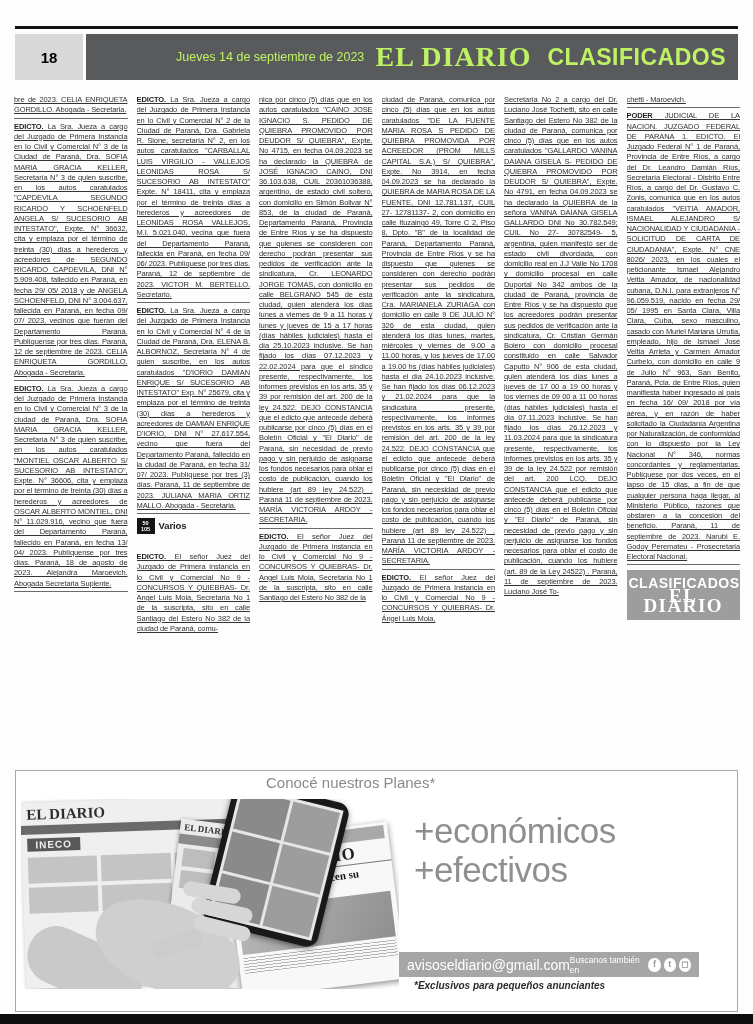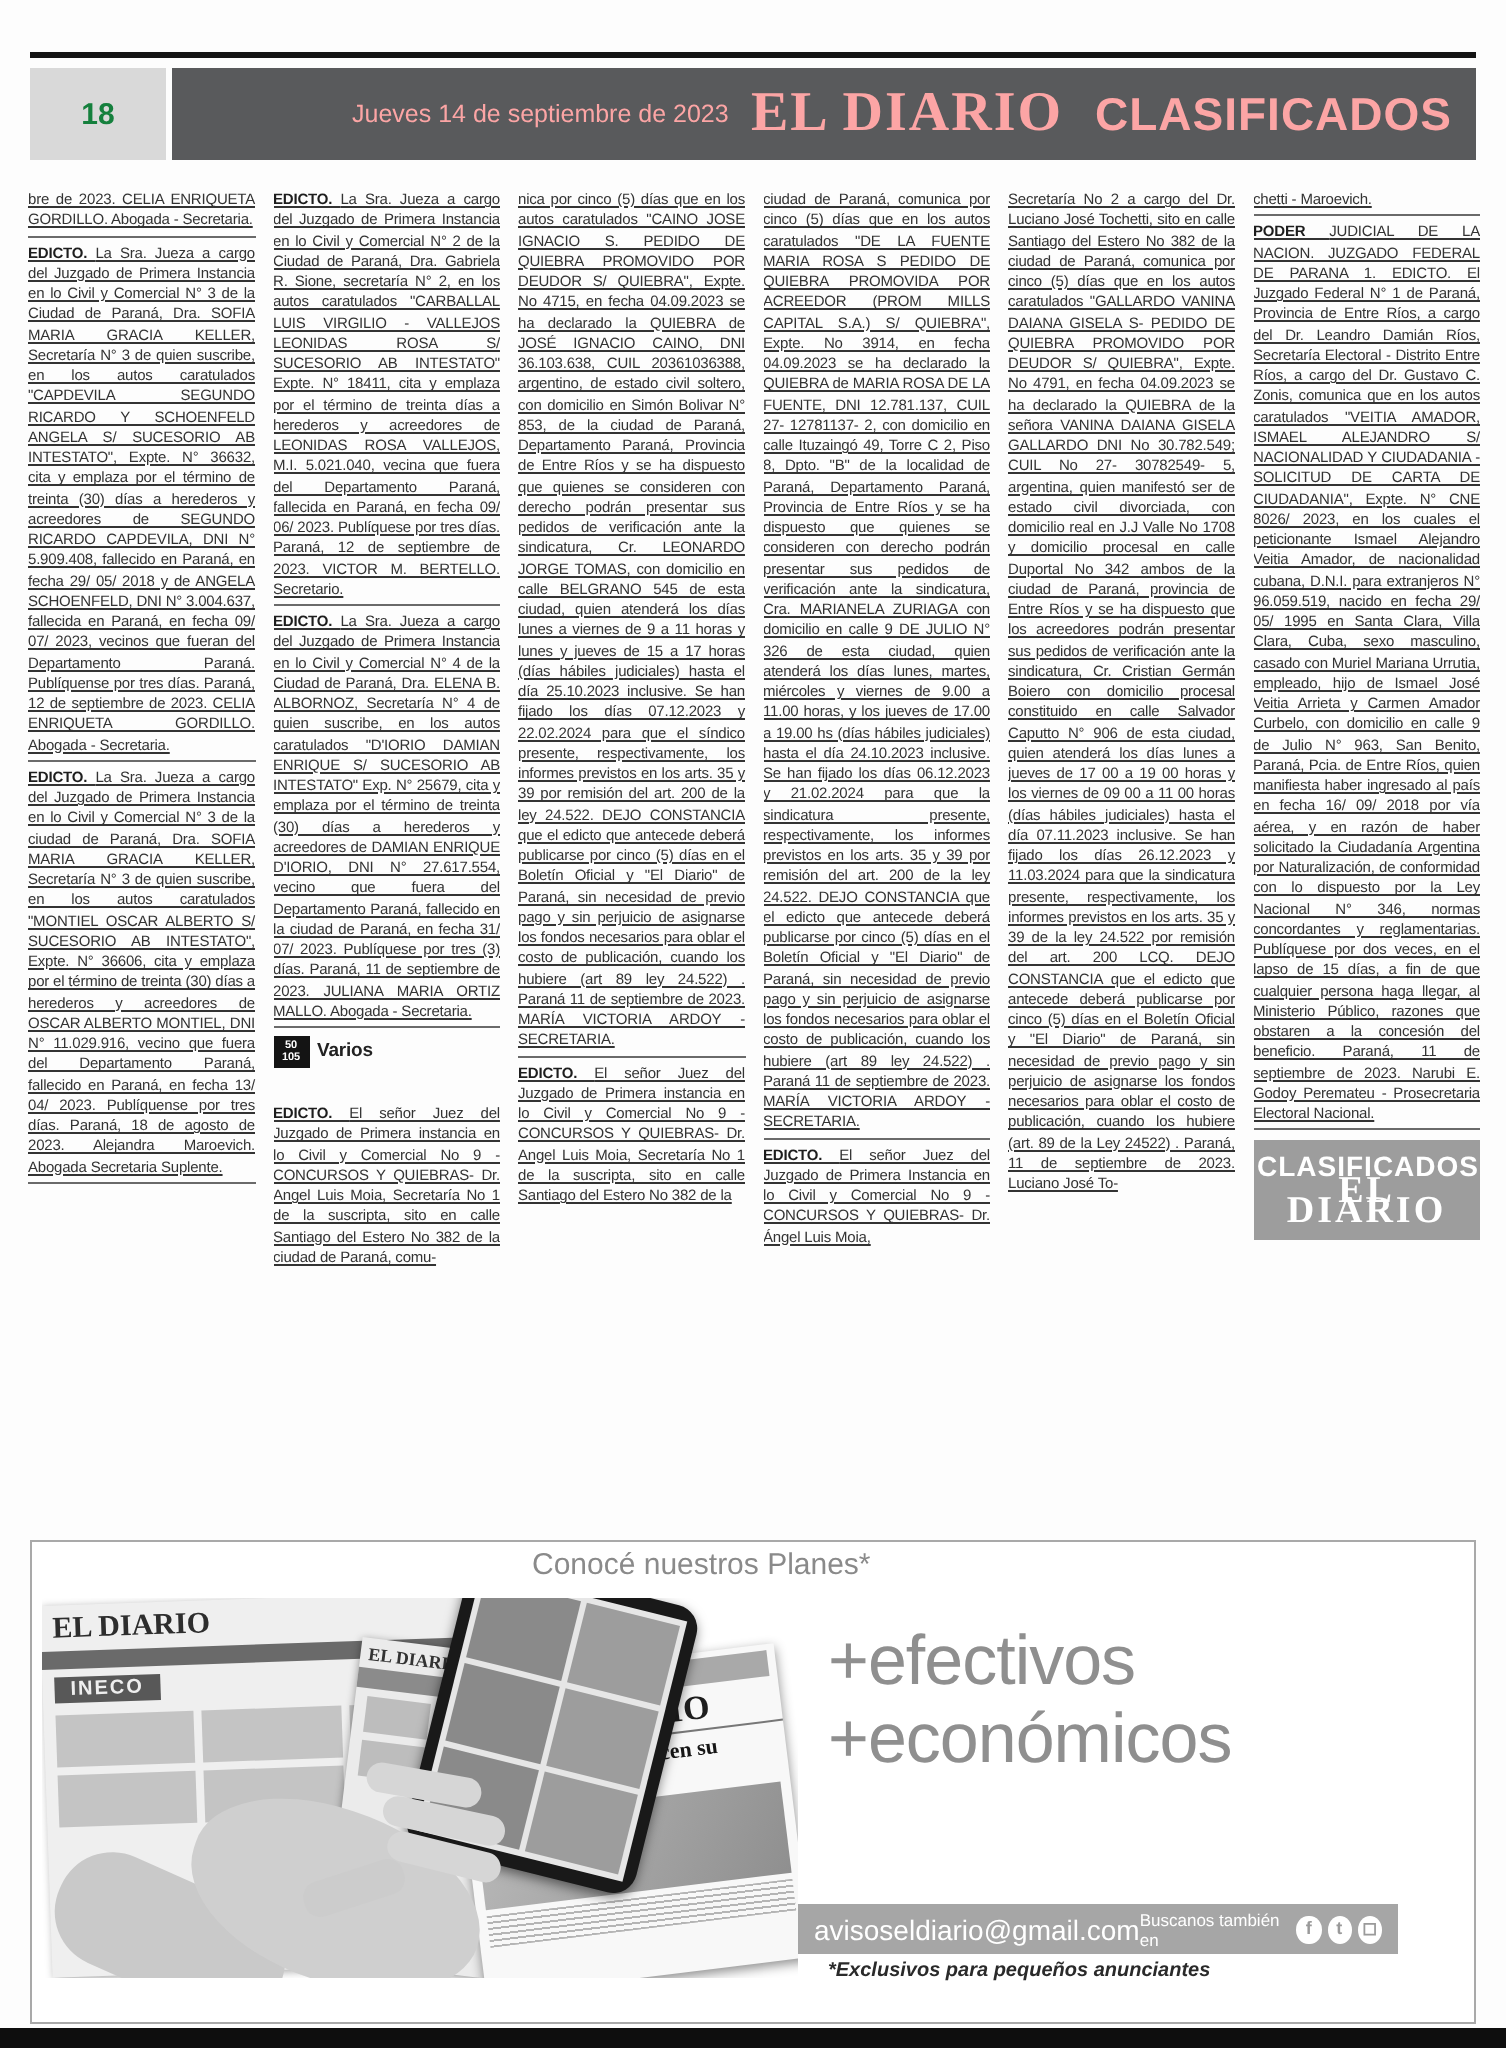--- a/index.html
+++ b/index.html
@@ -1,21 +1,21 @@
 <!DOCTYPE html>
 <html><head>
 <meta charset="utf-8">
 <style>
   html,body{margin:0;padding:0;}
   body{width:753px;height:1024px;position:relative;background:#fdfdfd;font-family:"Liberation Sans",sans-serif;overflow:hidden;}
   
   .topline{position:absolute;left:15px;top:26px;width:723px;height:3px;background:#141414;}
   .header{position:absolute;left:15px;top:34px;width:723px;height:46px;display:flex;}
-  .pagenum{width:68px;background:#d9d9d9;color:#15803d;font-size:15px;font-weight:bold;display:flex;align-items:center;justify-content:center;margin-right:3px;}
-  .hbar{flex:1;background:#595a5c;color:#fca5a5;display:flex;align-items:center;padding:0 12px;min-width:0;}
+  .pagenum{width:68px;background:#d9d9d9;color:#000000;font-size:15px;font-weight:bold;display:flex;align-items:center;justify-content:center;margin-right:3px;}
+  .hbar{flex:1;background:#595a5c;color:#bef264;display:flex;align-items:center;padding:0 12px;min-width:0;}
   .hdate{font-size:12.5px;margin-left:78px;white-space:nowrap;}
   .hmast{margin-left:auto;font-family:"Liberation Serif",serif;font-weight:bold;font-size:28px;letter-spacing:1px;white-space:nowrap;}
   .hsec{font-size:23px;font-weight:bold;margin-left:16px;letter-spacing:.5px;white-space:nowrap;}
   
   .columns{position:absolute;left:14px;top:95px;width:726px;height:672px;display:flex;gap:9px;}
   .col{flex:1;min-width:0;font-size:7.5px;line-height:10.25px;letter-spacing:-.1px;color:#333;text-align:justify;overflow:hidden;}
   .notice{margin:0 0 3px;padding-bottom:2px;border-bottom:1px solid #6a6a6a;text-decoration:underline;}
   .notice.nounder{border-bottom:none;padding-bottom:0;}
   .notice b{font-weight:bold;color:#1d1d1d;}
   .varios{display:flex;align-items:center;gap:4px;margin:4px 0 18px;}
@@ -175,22 +175,22 @@
       <div class="wrist"></div>
       <div class="palm"></div>
       <div class="finger f1"></div>
       <div class="finger f2"></div>
       <div class="finger f3"></div>
       <div class="finger thumb"></div>
     </div>
   </div>
 
   <div class="ad-big">
+    <div>+económicos</div>
     <div>+efectivos</div>
-    <div>+económicos</div>
   </div>
 
 
   <div class="ad-bar">
     <span class="ad-email">avisoseldiario@gmail.com</span>
     <span class="ad-social-label">Buscanos también en</span>
     <span class="soc">f</span>
     <span class="soc">t</span>
     <span class="soc">◻</span>
   </div>

